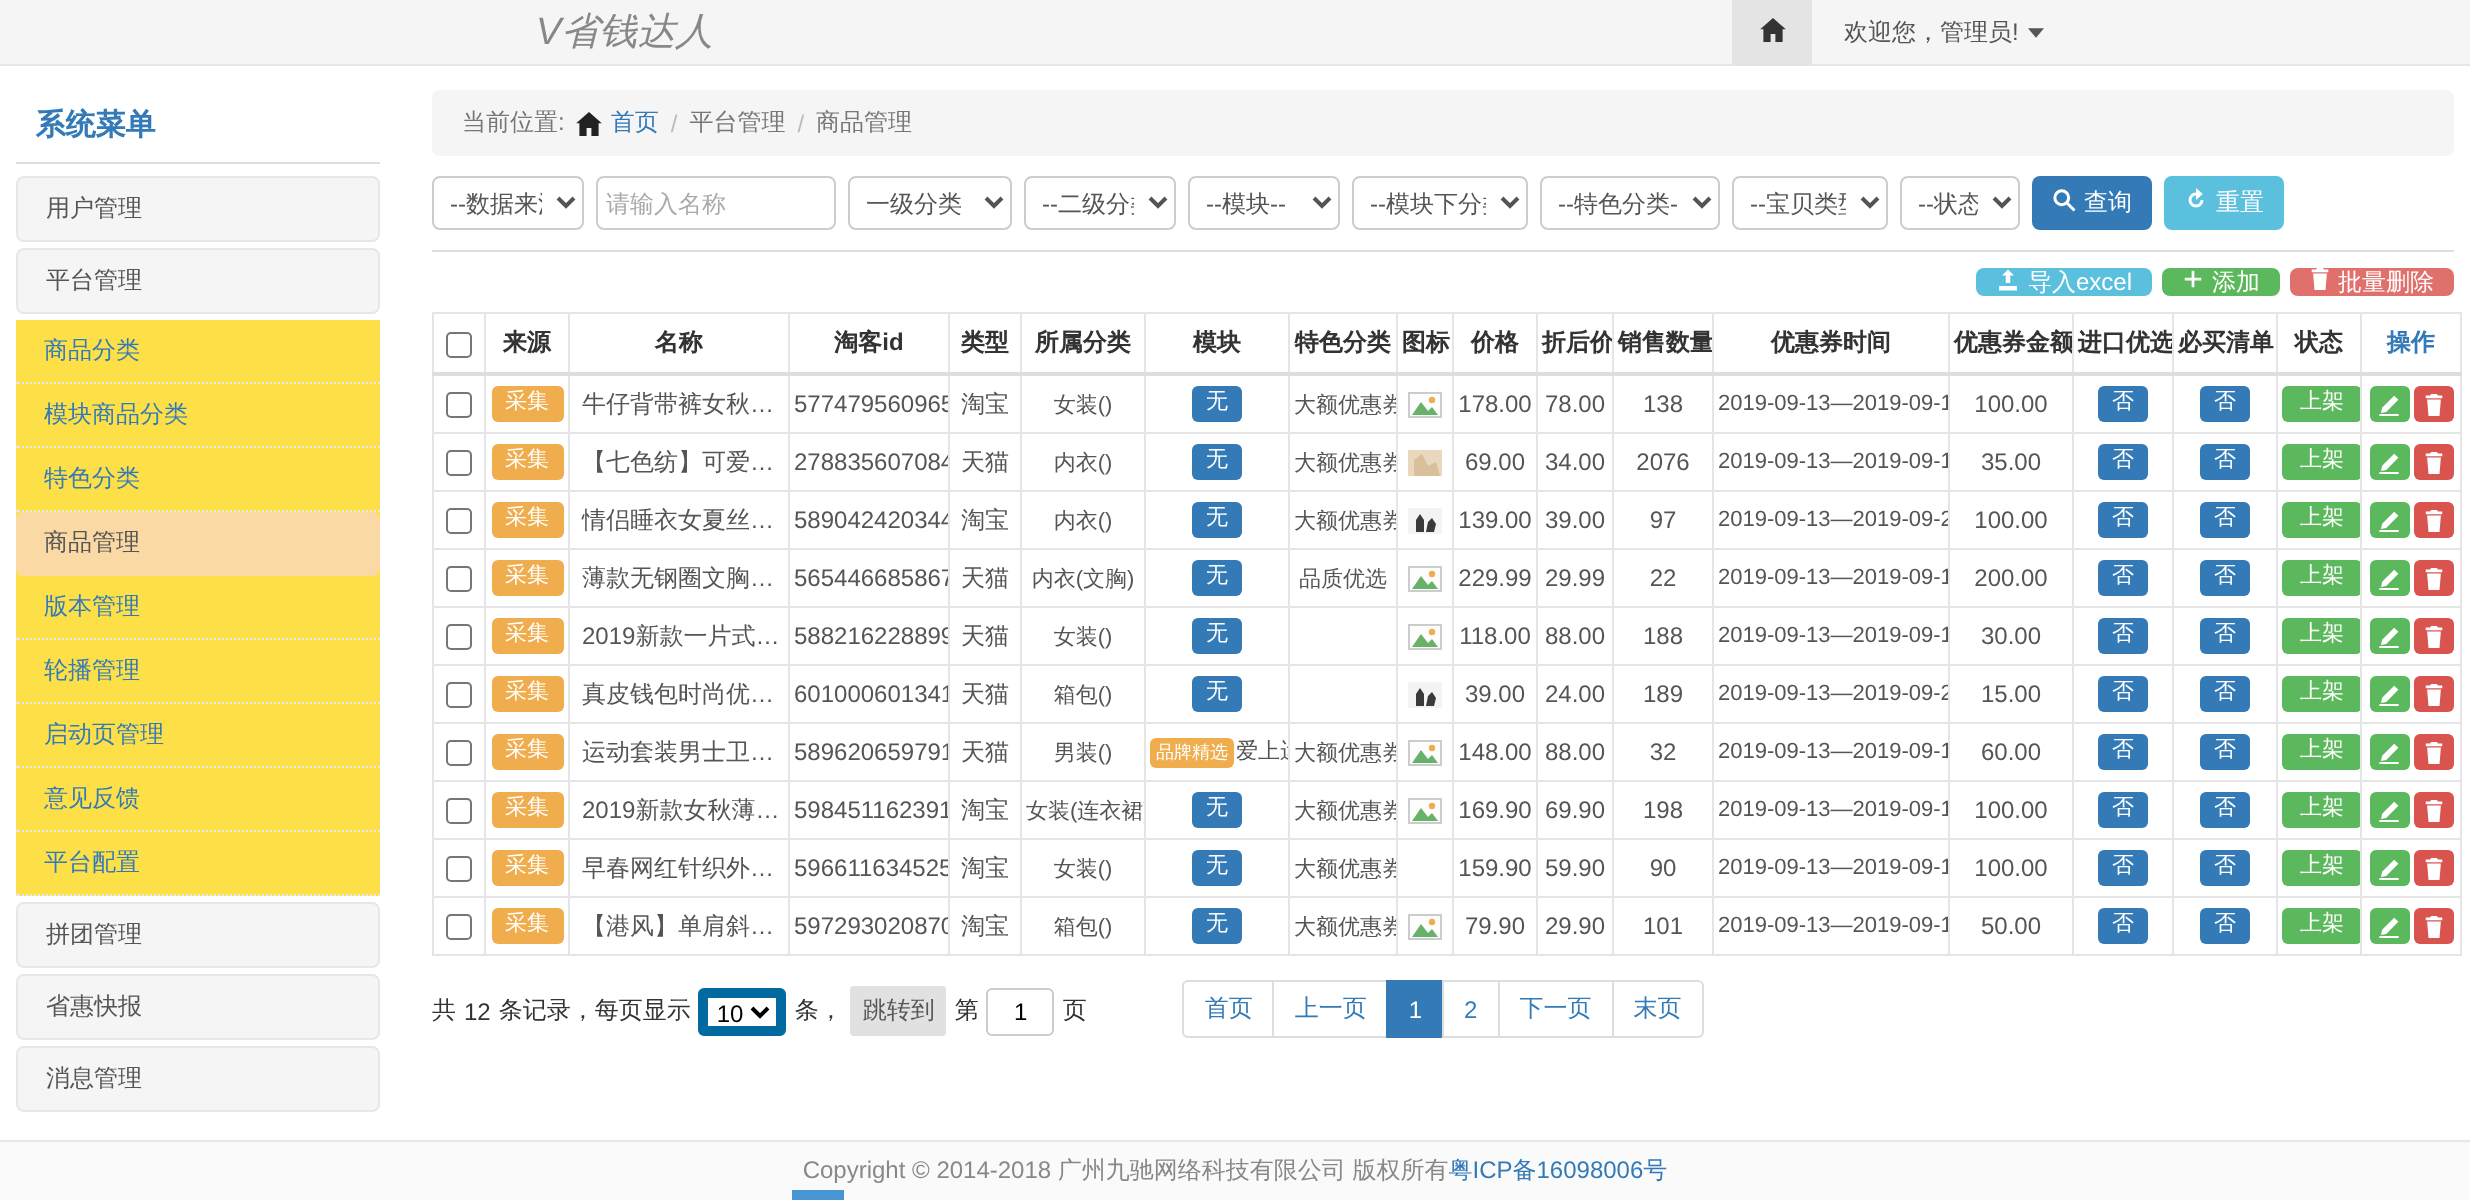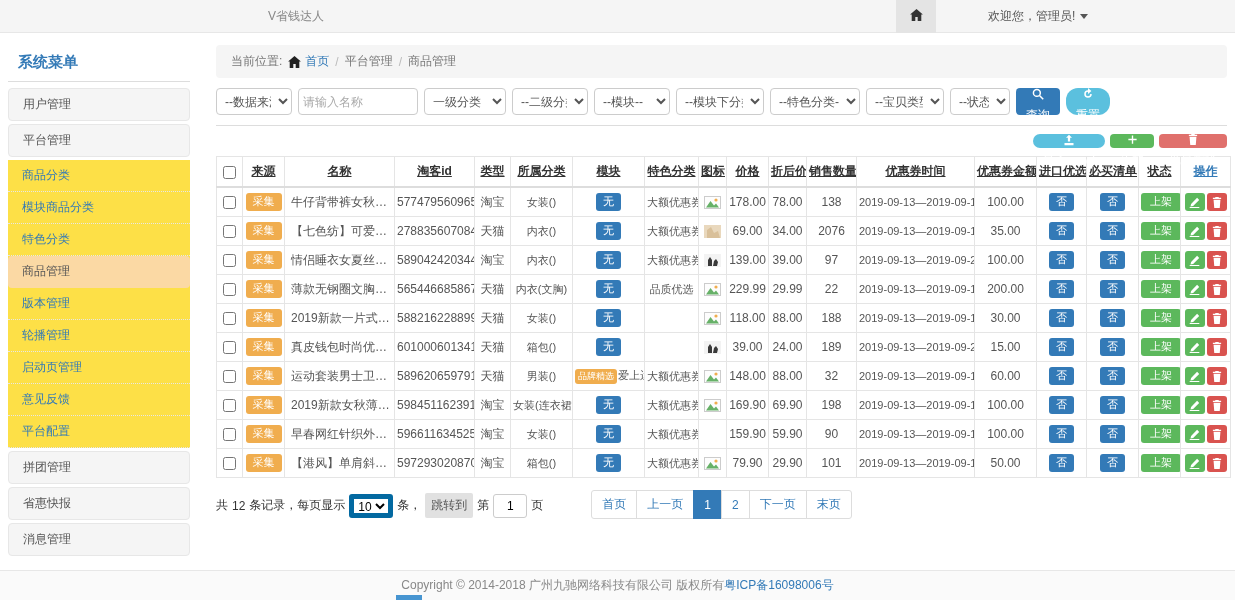--- a/index.html
+++ b/index.html
@@ -4,22 +4,22 @@
 <style>
   * { box-sizing: border-box; }
   html,body { margin:0; padding:0; }
   body {
     width:1235px; height:600px; overflow:hidden; position:relative;
     font-family:"Liberation Sans","DejaVu Sans",sans-serif;
     font-size:12px; color:#333; background:#fff;
   }
   
   .topbar { height:33px; background:#f5f5f5; border-bottom:1px solid #e7e7e7; position:relative; display:flex; align-items:center; }
-  .topbar-title { margin-left:268px; font-size:12px; color:#888; }
-  .topbar-right { position:absolute; left:896px; top:0; height:33px; display:flex; align-items:center;gap:36px; }
+  .topbar-title { margin-left:268px; font-size:19px; color:#888;font-style:italic; }
+  .topbar-right { position:absolute; left:866px; top:0; height:33px; display:flex; align-items:center; }
   .home-btn { width:40px; height:33px; background:#e4e4e4; display:flex; align-items:center; justify-content:center; color:#333; cursor:pointer; }
   .welcome { display:flex; align-items:center; gap:5px; padding:0 16px; color:#555; cursor:pointer; }
   .welcome .caret { color:#555; display:flex; }
   
   .layout { display:flex; height:537px; overflow:hidden; }
   .sidebar { width:182px; margin:12px 0 0 8px; flex-shrink:0; }
   .sidebar-title { color:#337ab7; font-size:15px; font-weight:bold; padding:8px 10px 9px; border-bottom:1px solid #ddd; margin-bottom:6px; }
   .menu-group { background:#f5f5f5; border:1px solid #e7e7e7; border-radius:4px; padding:7px 14px; color:#555; margin-bottom:3px; cursor:pointer; }
   .submenu { background:#fde047; margin-bottom:3px; }
   .submenu-item { padding:7px 14px; color:#337ab7; border-bottom:1px dotted #e7e7e7; cursor:pointer; }
@@ -27,32 +27,32 @@
   .main { flex:1; padding:12px 8px 0 26px; min-width:0; }
   
   .breadcrumb { background:#f5f5f5; border-radius:4px; padding:8px 15px; color:#777; display:flex; align-items:center; gap:6px; }
   .breadcrumb .home-link { color:#337ab7; display:flex; align-items:center; gap:4px; cursor:pointer; }
   .breadcrumb .home-glyph { color:#222; display:flex; }
   .breadcrumb .sep { color:#bbb; }
   
   .filter-bar { display:flex; gap:6px; margin-top:10px; align-items:center; flex-wrap:nowrap; }
   .filter-bar select, .filter-bar input { height:27px; border:1px solid #ccc; border-radius:4px; font-size:12px; color:#555; padding:0 4px; background:#fff; }
   .filter-bar input::placeholder { color:#aaa; }
-  .btn { display:inline-flex; align-items:center; gap:4px; border:none; border-radius:4px; color:#fff; font-size:12px; padding:0 10px; height:27px; cursor:pointer; white-space:nowrap;flex-direction:column; }
+  .btn { display:inline-flex; align-items:center; gap:4px; border:none; border-radius:4px; color:#fff; font-size:12px; padding:0 10px; height:27px; cursor:pointer; white-space:nowrap; }
   .btn-primary { background:#337ab7; }
-  .btn-info { background:#5bc0de;border-radius:12px; }
+  .btn-info { background:#5bc0de; }
   .btn-success { background:#5cb85c; }
   .btn-danger-light { background:#e0706c; }
   
   .panel { margin-top:10px; border-top:1px solid #ddd; padding-top:8px; }
   .toolbar { display:flex; justify-content:flex-end; gap:5px; margin-bottom:8px; }
   .toolbar .btn { height:14px; }
   table { border-collapse:collapse; width:100%; table-layout:fixed; }
   th, td { border:1px solid #e5e5e5; padding:5px 2px; text-align:center; overflow:hidden; white-space:nowrap; color:#555; }
-  th { border-bottom:2px solid #ddd; font-weight:bold; color:#333; padding:6px 2px; background:#fff;text-decoration:underline; }
+  th { border-bottom:2px solid #ddd; font-weight:bold; color:#333; padding:6px 2px; background:#fff; }
   th.op-head { color:#337ab7; }
   td.name-cell { text-align:left; padding-left:6px; text-overflow:ellipsis; }
   td.cat-cell, td.time-cell { font-size:11px; }
   .badge { display:inline-block; border-radius:3px; color:#fff; font-size:11px; padding:2px 7px; line-height:1.25; }
   .badge-orange { background:#f0ad4e; }
   .badge-blue { background:#337ab7; cursor:pointer; }
   .badge-green { background:#5cb85c; cursor:pointer; padding:2px 9px; }
   .badge-sm { font-size:9px; padding:2px 3px; }
   .module-text { font-size:11px; margin-left:1px; color:#555; }
   .op-btn { display:inline-flex; align-items:center; justify-content:center; width:20px; height:18px; border:none; border-radius:3px; color:#fff; cursor:pointer; padding:0; vertical-align:middle; }

